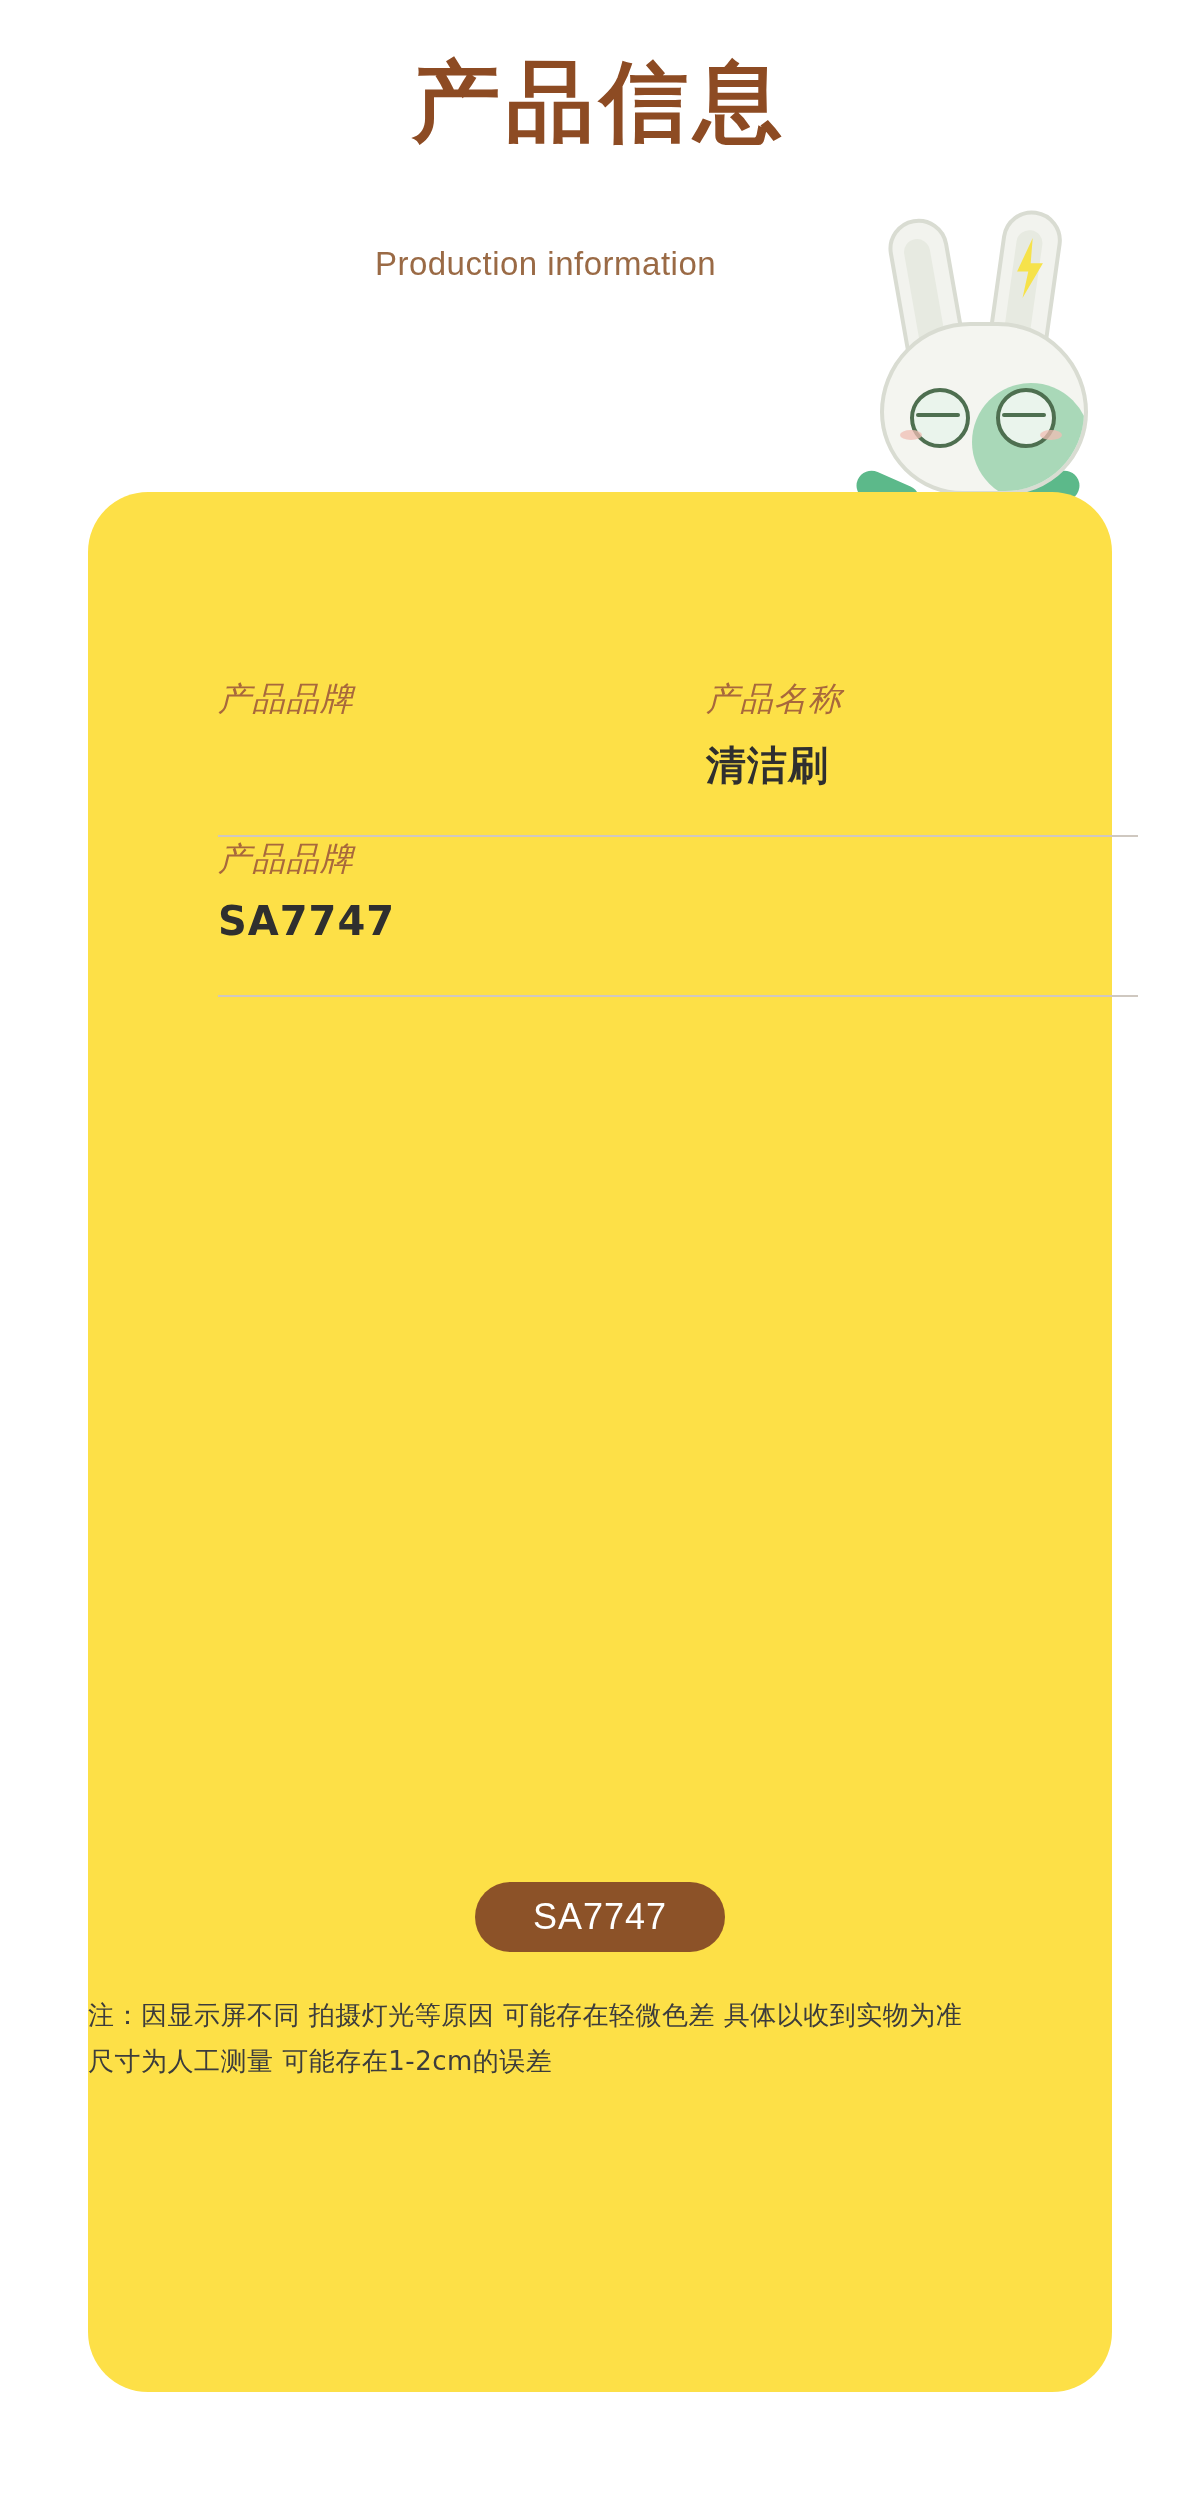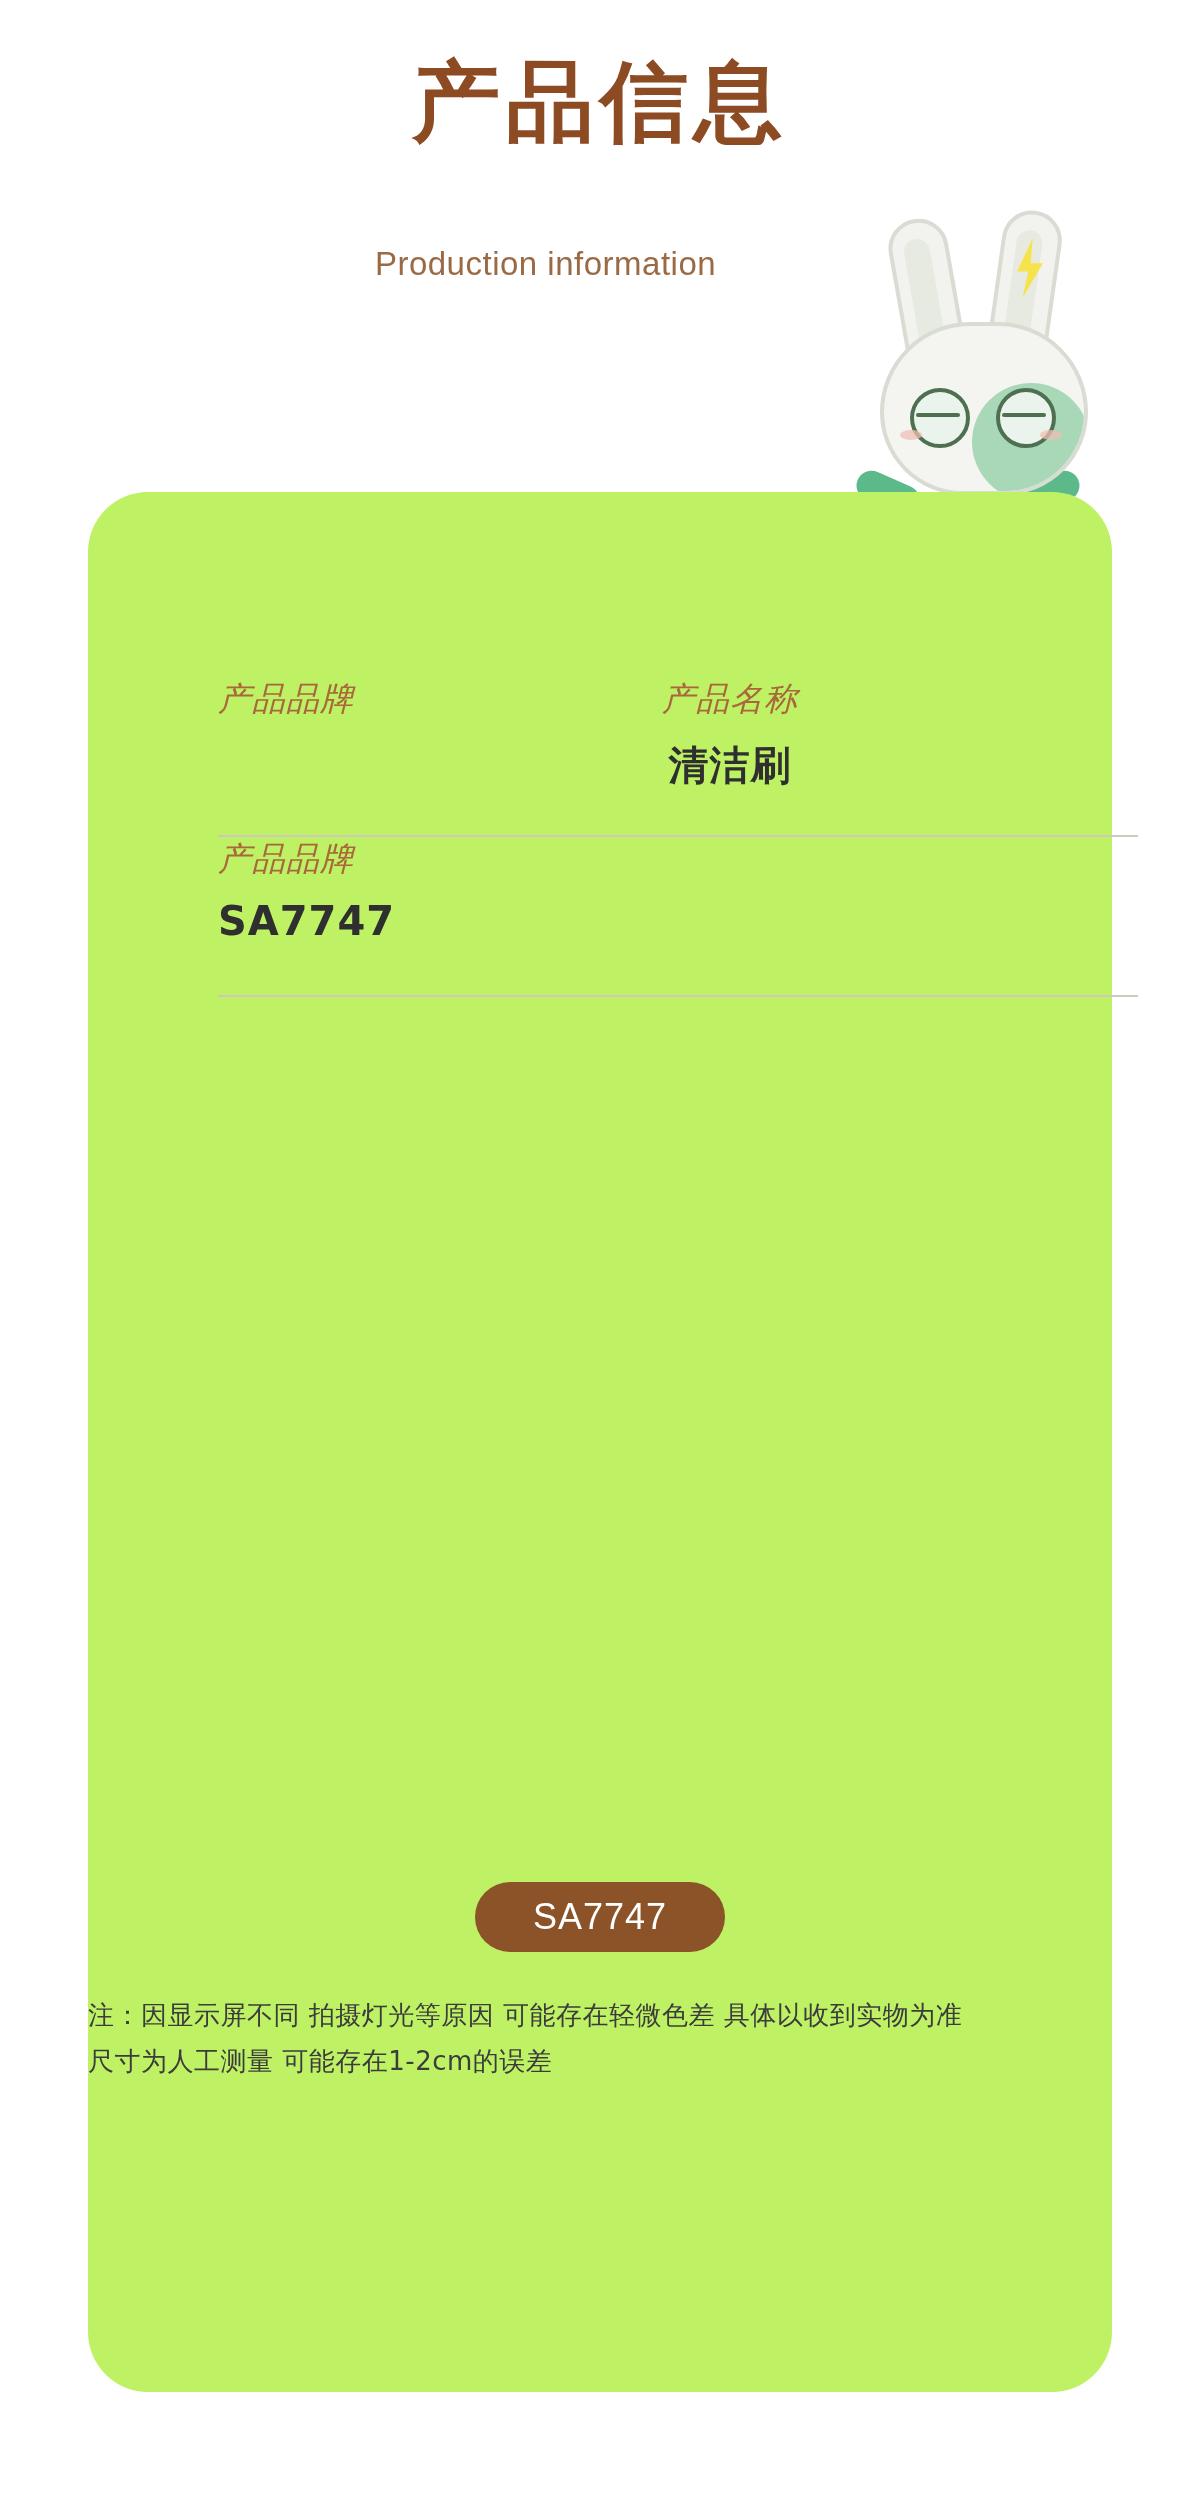--- a/index.html
+++ b/index.html
@@ -150,21 +150,21 @@
   .arm.l { left: 10px;  top: 268px; transform: rotate(24deg); }
   .arm.r { left: 170px; top: 268px; transform: rotate(-24deg); }
 
   
   .card {
     position: absolute;
     left: 88px;
     top: 492px;
     width: 1024px;
     height: 1900px;
-    background: #bef264;
+    background: #fde047;
     border-radius: 60px;
   }
 
   
   .spec {
     position: absolute;
     left: 130px;
     top: 185px;
     width: 920px;
   }
@@ -172,21 +172,21 @@
     position: relative;
     height: 158px;
     border-bottom: 2px solid #cfc8c0;
     width: 920px;
   }
   .spec-cell {
     position: absolute;
     top: 0;
   }
   .spec-cell.c1 { left: 0; }
-  .spec-cell.c2 { left: 444px; text-align: center; }
+  .spec-cell.c2 { left: 488px; }
   .spec-label {
     font-family: "DejaVu Sans", "Liberation Sans", sans-serif;
     font-size: 33px;
     color: #a8683c;
     font-style: italic;
     letter-spacing: 1px;
   }
   .spec-value {
     margin-top: 16px;
     font-family: "DejaVu Sans", "Liberation Sans", sans-serif;

